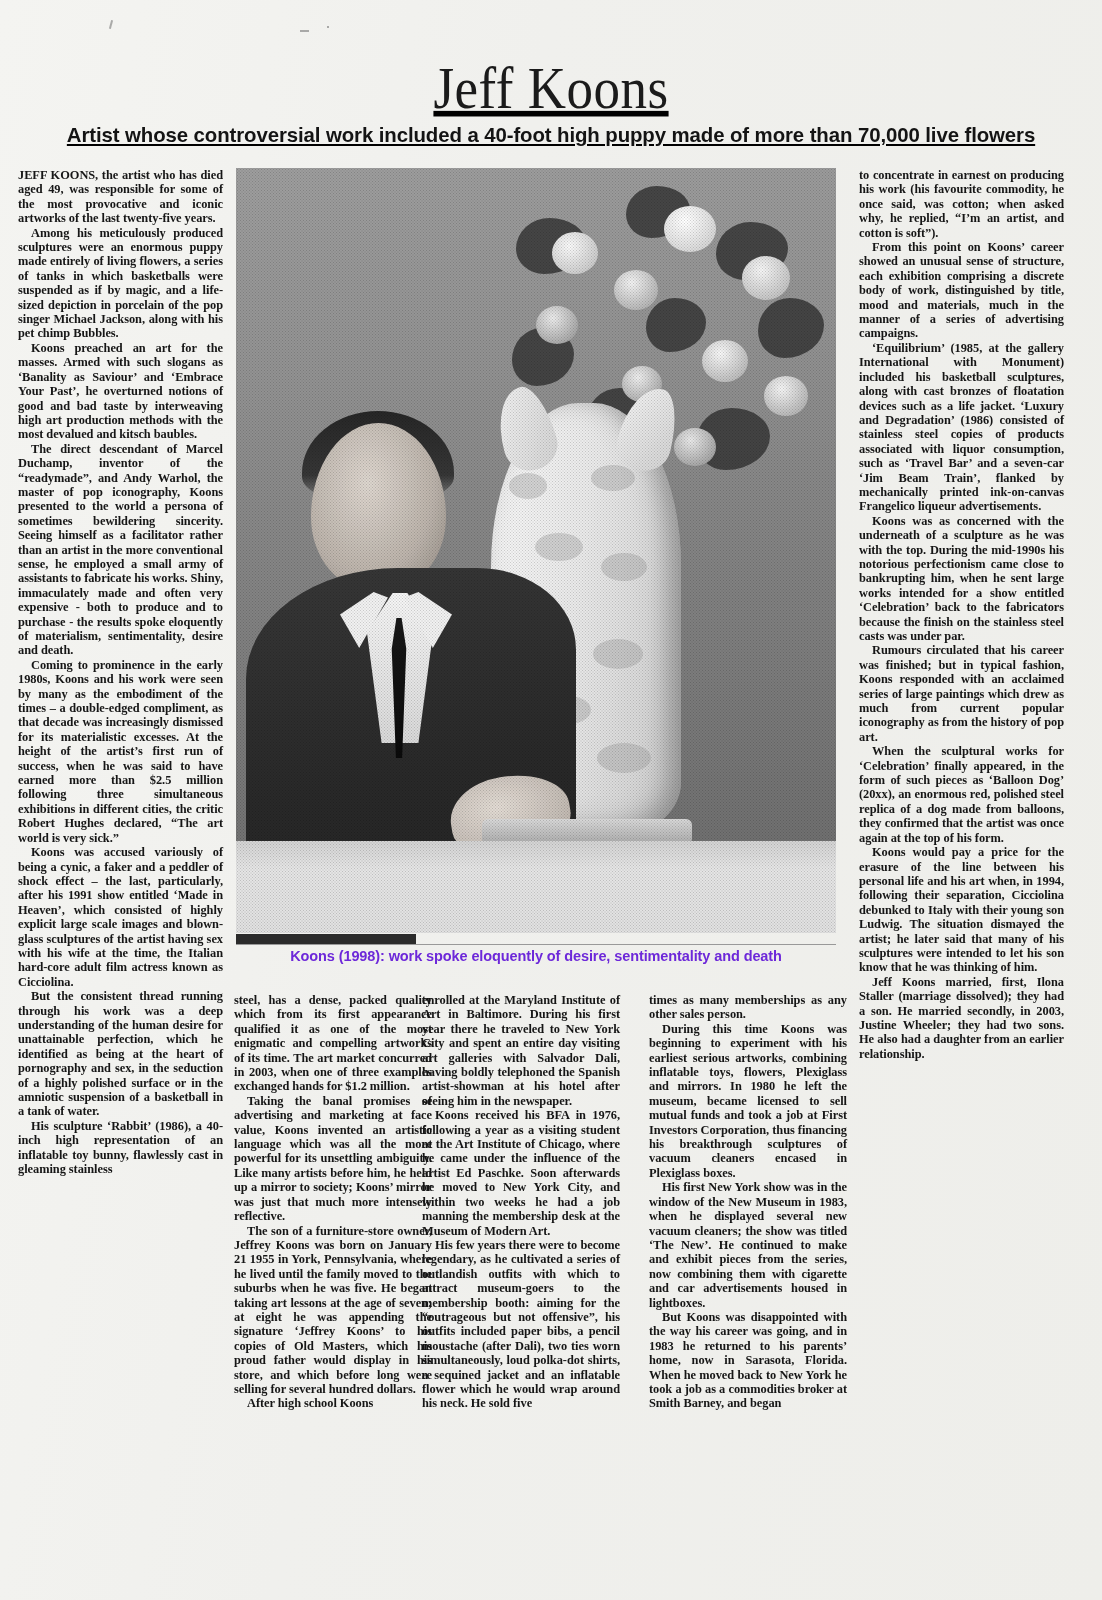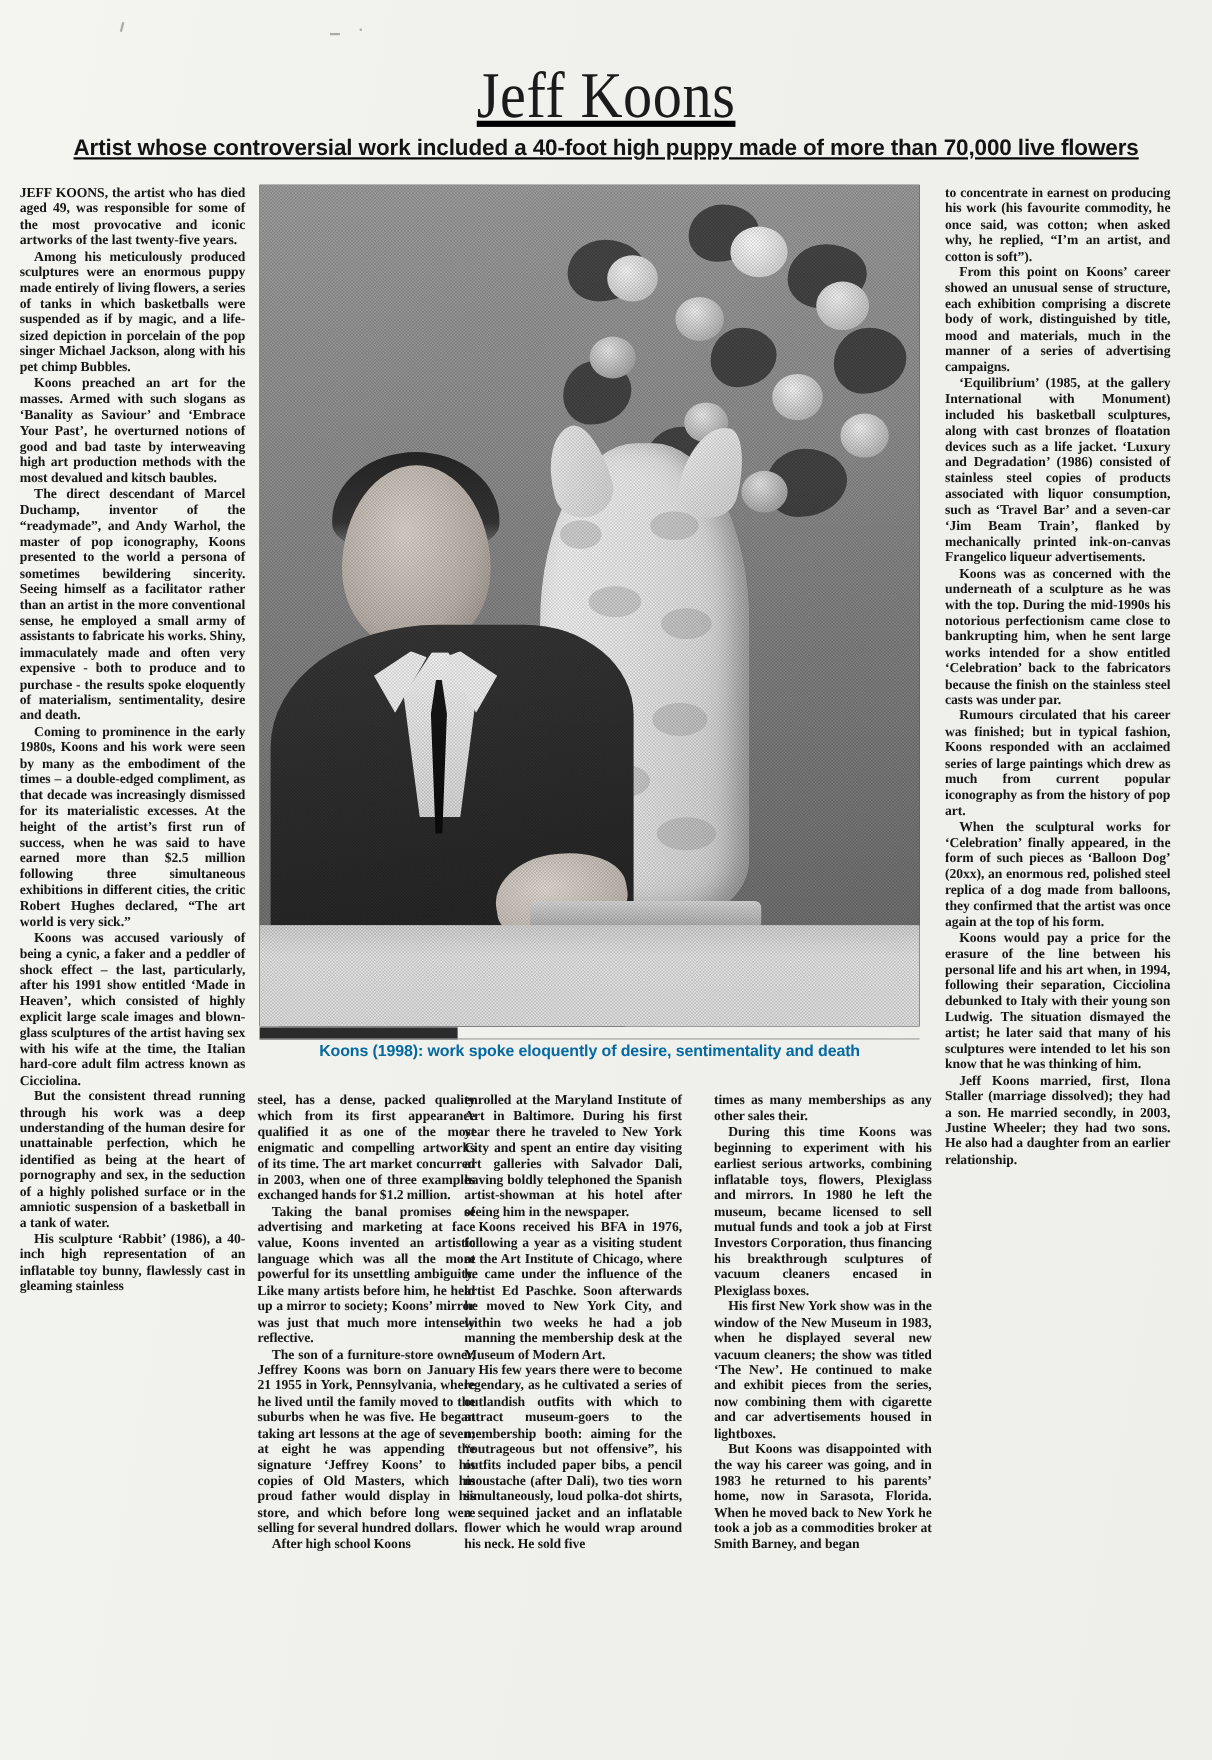--- a/index.html
+++ b/index.html
@@ -265,21 +265,21 @@
   
   .caption {
     position: absolute;
     left: 236px;
     top: 948px;
     width: 600px;
     text-align: center;
     font-family: "Liberation Sans", "DejaVu Sans", sans-serif;
     font-size: 14.5px;
     font-weight: 700;
-    color: #0369a1;
+    color: #6d28d9;
     letter-spacing: -0.1px;
   }
   .caption-rule {
     position: absolute;
     left: 236px;
     top: 944px;
     width: 600px;
     height: 1px;
     background: #999;
   }
@@ -337,21 +337,21 @@
       <p>After high school Koons</p>
     </div>
 
     <div class="lower-col" id="col-3">
       <p class="first">enrolled at the Maryland Institute of Art in Baltimore. During his first year there he traveled to New York City and spent an entire day visiting art galleries with Salvador Dali, having boldly telephoned the Spanish artist-showman at his hotel after seeing him in the newspaper.</p>
       <p>Koons received his BFA in 1976, following a year as a visiting student at the Art Institute of Chicago, where he came under the influence of the artist Ed Paschke. Soon afterwards he moved to New York City, and within two weeks he had a job manning the membership desk at the Museum of Modern Art.</p>
       <p>His few years there were to become legendary, as he cultivated a series of outlandish outfits with which to attract museum-goers to the membership booth: aiming for the “outrageous but not offensive”, his outfits included paper bibs, a pencil moustache (after Dali), two ties worn simultaneously, loud polka-dot shirts, a sequined jacket and an inflatable flower which he would wrap around his neck. He sold five</p>
     </div>
 
     <div class="lower-col" id="col-4">
-      <p class="first">times as many memberships as any other sales their.</p>
+      <p class="first">times as many memberships as any other sales person.</p>
       <p>During this time Koons was beginning to experiment with his earliest serious artworks, combining inflatable toys, flowers, Plexiglass and mirrors. In 1980 he left the museum, became licensed to sell mutual funds and took a job at First Investors Corporation, thus financing his breakthrough sculptures of vacuum cleaners encased in Plexiglass boxes.</p>
       <p>His first New York show was in the window of the New Museum in 1983, when he displayed several new vacuum cleaners; the show was titled ‘The New’. He continued to make and exhibit pieces from the series, now combining them with cigarette and car advertisements housed in lightboxes.</p>
       <p>But Koons was disappointed with the way his career was going, and in 1983 he returned to his parents’ home, now in Sarasota, Florida. When he moved back to New York he took a job as a commodities broker at Smith Barney, and began</p>
     </div>
   </div>
 
   <div class="photo-wrap">
     <div class="photo">
       <div class="backdrop"></div>
 

